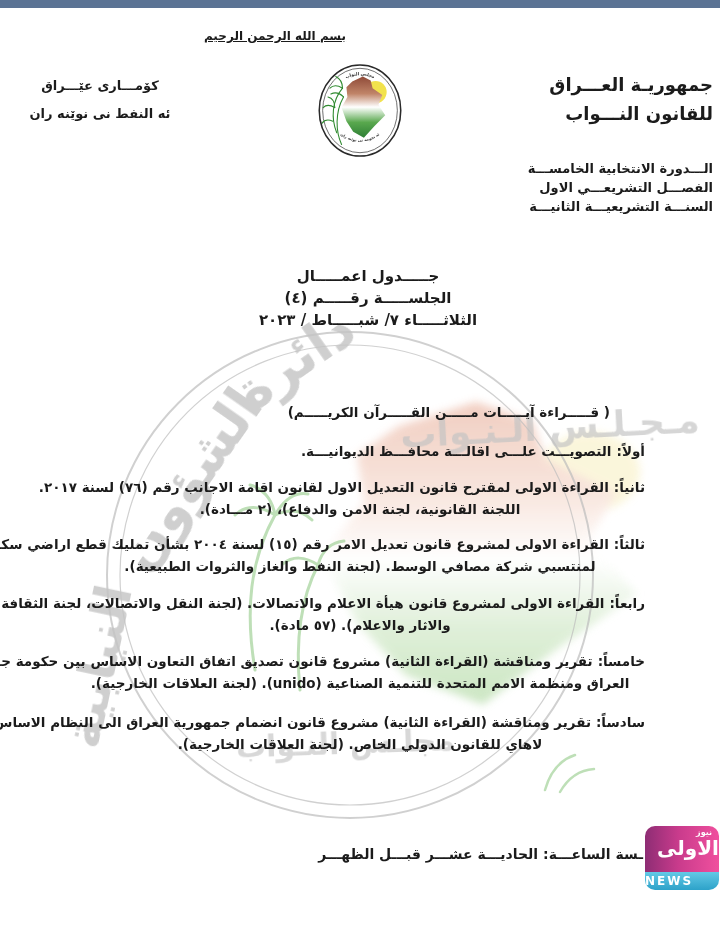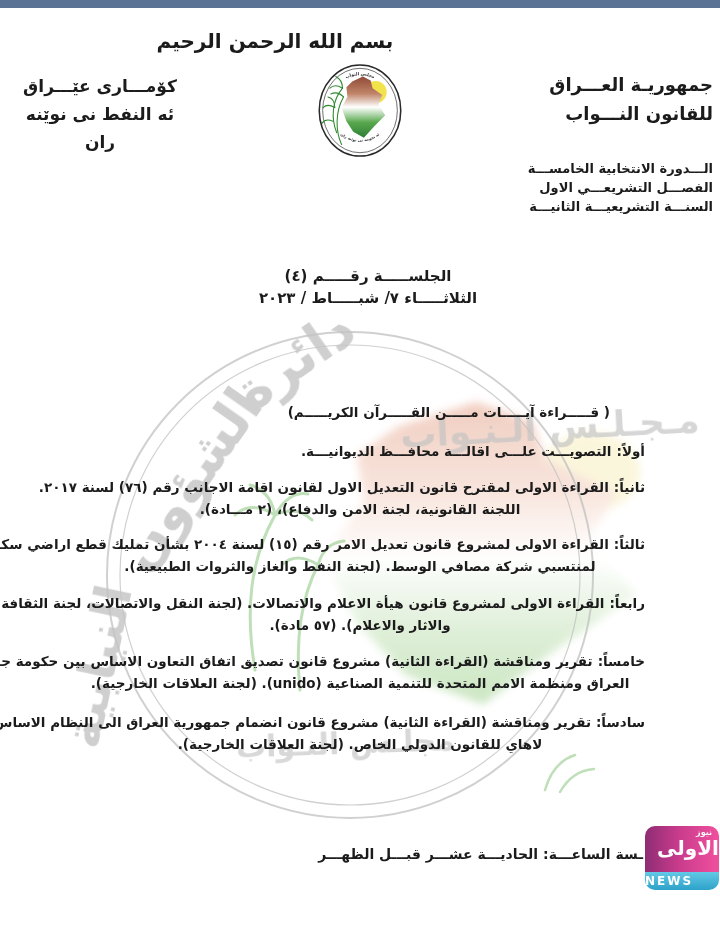--- a/index.html
+++ b/index.html
@@ -7,24 +7,24 @@
     width:720px;height:929px;position:relative;overflow:hidden;
     background:#ffffff;color:#1b1b1b;
     font-family:"DejaVu Sans",sans-serif;
   }
   .abs{position:absolute;}
   .ar{direction:rtl;unicode-bidi:embed;}
   .nowrap{white-space:nowrap;}
 
   #top-bar{left:0;top:0;width:720px;height:8px;background:#5b7394;}
 
-  #bismillah{left:0;top:29px;width:550px;text-align:center;font-size:20px;font-weight:bold;}
+  #bismillah{left:0;top:29px;width:550px;text-align:center;font-size:12px;font-weight:bold;text-decoration:underline;}
 
   #header-right{right:7px;top:70px;text-align:right;font-size:18px;font-weight:bold;line-height:29px;}
-  #header-left{left:10px;top:72px;width:180px;text-align:center;font-size:17px;font-weight:bold;line-height:28px;}
+  #header-left{left:10px;top:72px;width:180px;text-align:center;font-size:13px;font-weight:bold;line-height:28px;}
 
   #session-meta{right:7px;top:159px;text-align:right;font-size:13px;font-weight:bold;line-height:19px;}
 
   #agenda-title{left:218px;top:265px;width:300px;text-align:center;font-size:15px;font-weight:bold;line-height:22px;}
 
   #quran-line{right:110px;top:404px;font-size:13.5px;font-weight:bold;}
 
   .agenda-item{left:75px;width:570px;font-size:13.5px;font-weight:bold;line-height:22px;}
   .item-line1{direction:rtl;text-align:right;white-space:nowrap;}
   .item-label{margin-left:5px;}
@@ -141,20 +141,21 @@
   </text>
 </svg>
 
 <div id="session-meta" class="abs ar content">
   <div>الـــدورة الانتخابية الخامســـة</div>
   <div>الفصـــل التشريعـــي الاول</div>
   <div>السنـــة التشريعيـــة الثانيـــة</div>
 </div>
 
 <div id="agenda-title" class="abs ar content">
+  <div>جـــــدول اعمـــــال</div>
   <div>الجلســـــة رقـــــم (٤)</div>
   <div>الثلاثـــــاء ٧/ شبـــــاط / ٢٠٢٣</div>
 </div>
 
 <div id="quran-line" class="abs ar nowrap content">( قـــــراءة آيـــــات مـــــن القـــــرآن الكريـــــم)</div>
 
 <div class="agenda-item abs content" style="top:440px;">
   <div class="item-line1">
     <span class="item-label">أولاً:</span><span>التصويـــت علـــى اقالـــة محافـــظ الديوانيـــة.</span>
   </div>

